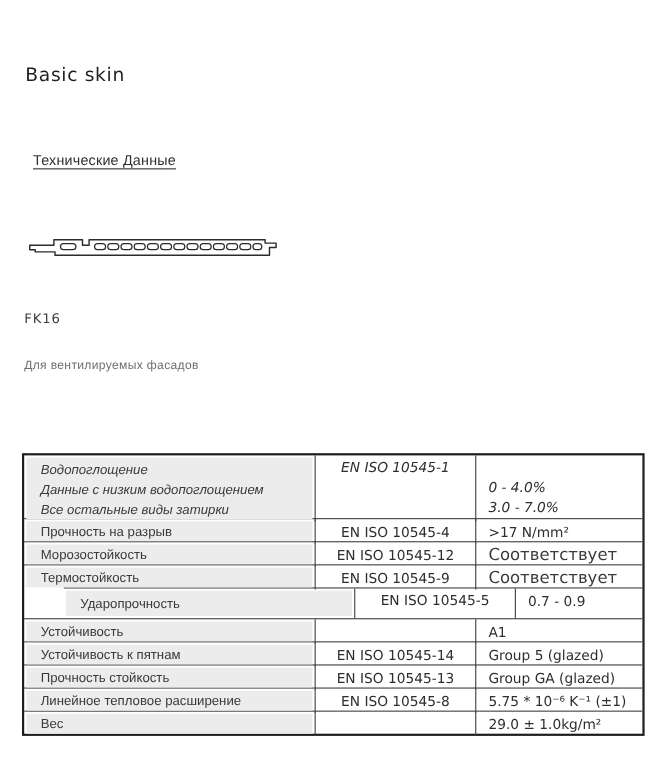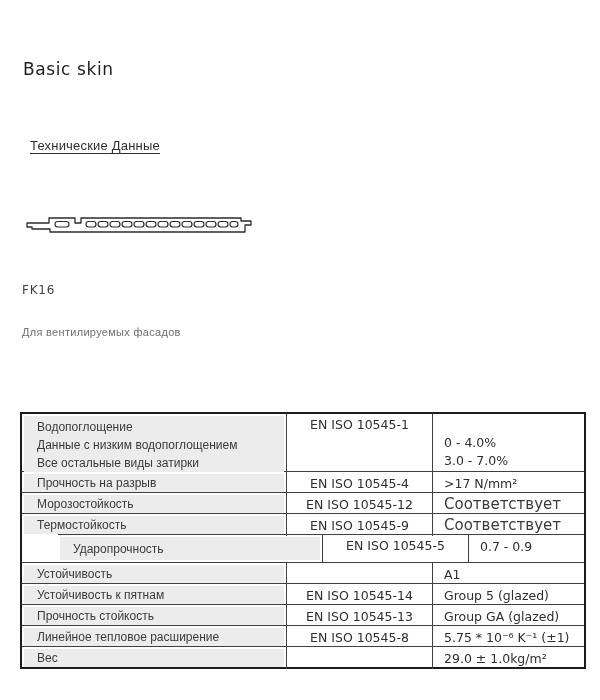--- a/index.html
+++ b/index.html
@@ -30,21 +30,21 @@
                   letter-spacing:0.3px; color:#6f6f6f;margin-top:24px; }
 
   
   .spec-table {
     position:absolute; left:20px; top:412px; width:566px;
     border:2px solid #1d1d1d; box-sizing:border-box; background:#fff;
   }
   .trow { display:grid; grid-template-columns:264px 146px 1fr; height:21px;
           border-top:1px solid #3f3f3f; box-sizing:border-box; }
   .trow:first-child { border-top:0; }
-  .trow.multi { height:57px; }
+  .trow.multi { height:57px;font-style:italic; }
   .trow.tall  { height:28px;margin-left:36px; }
 
   .c1 { padding:2px; display:flex; box-sizing:border-box; }
   .label-bg { background:#ececec; flex:1; display:flex; flex-direction:column;
               justify-content:center; padding-left:13px; box-sizing:border-box; }
   .multi .label-bg { justify-content:flex-start; padding-top:2px; }
   .label-line { font-size:12px; color:#3a3a3a; line-height:18px; white-space:nowrap; }
 
   .c2 { border-left:1px solid #3f3f3f; display:flex; align-items:center; justify-content:center;
         font-family:"DejaVu Sans", sans-serif; font-size:12.5px; color:#2e2e2e; box-sizing:border-box; }

